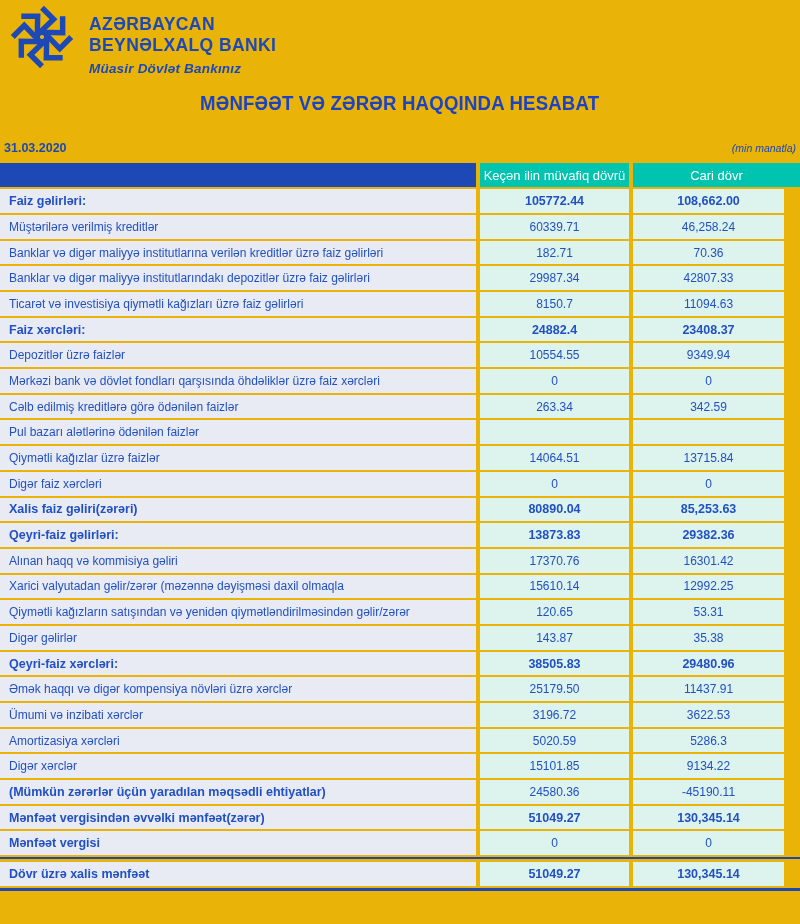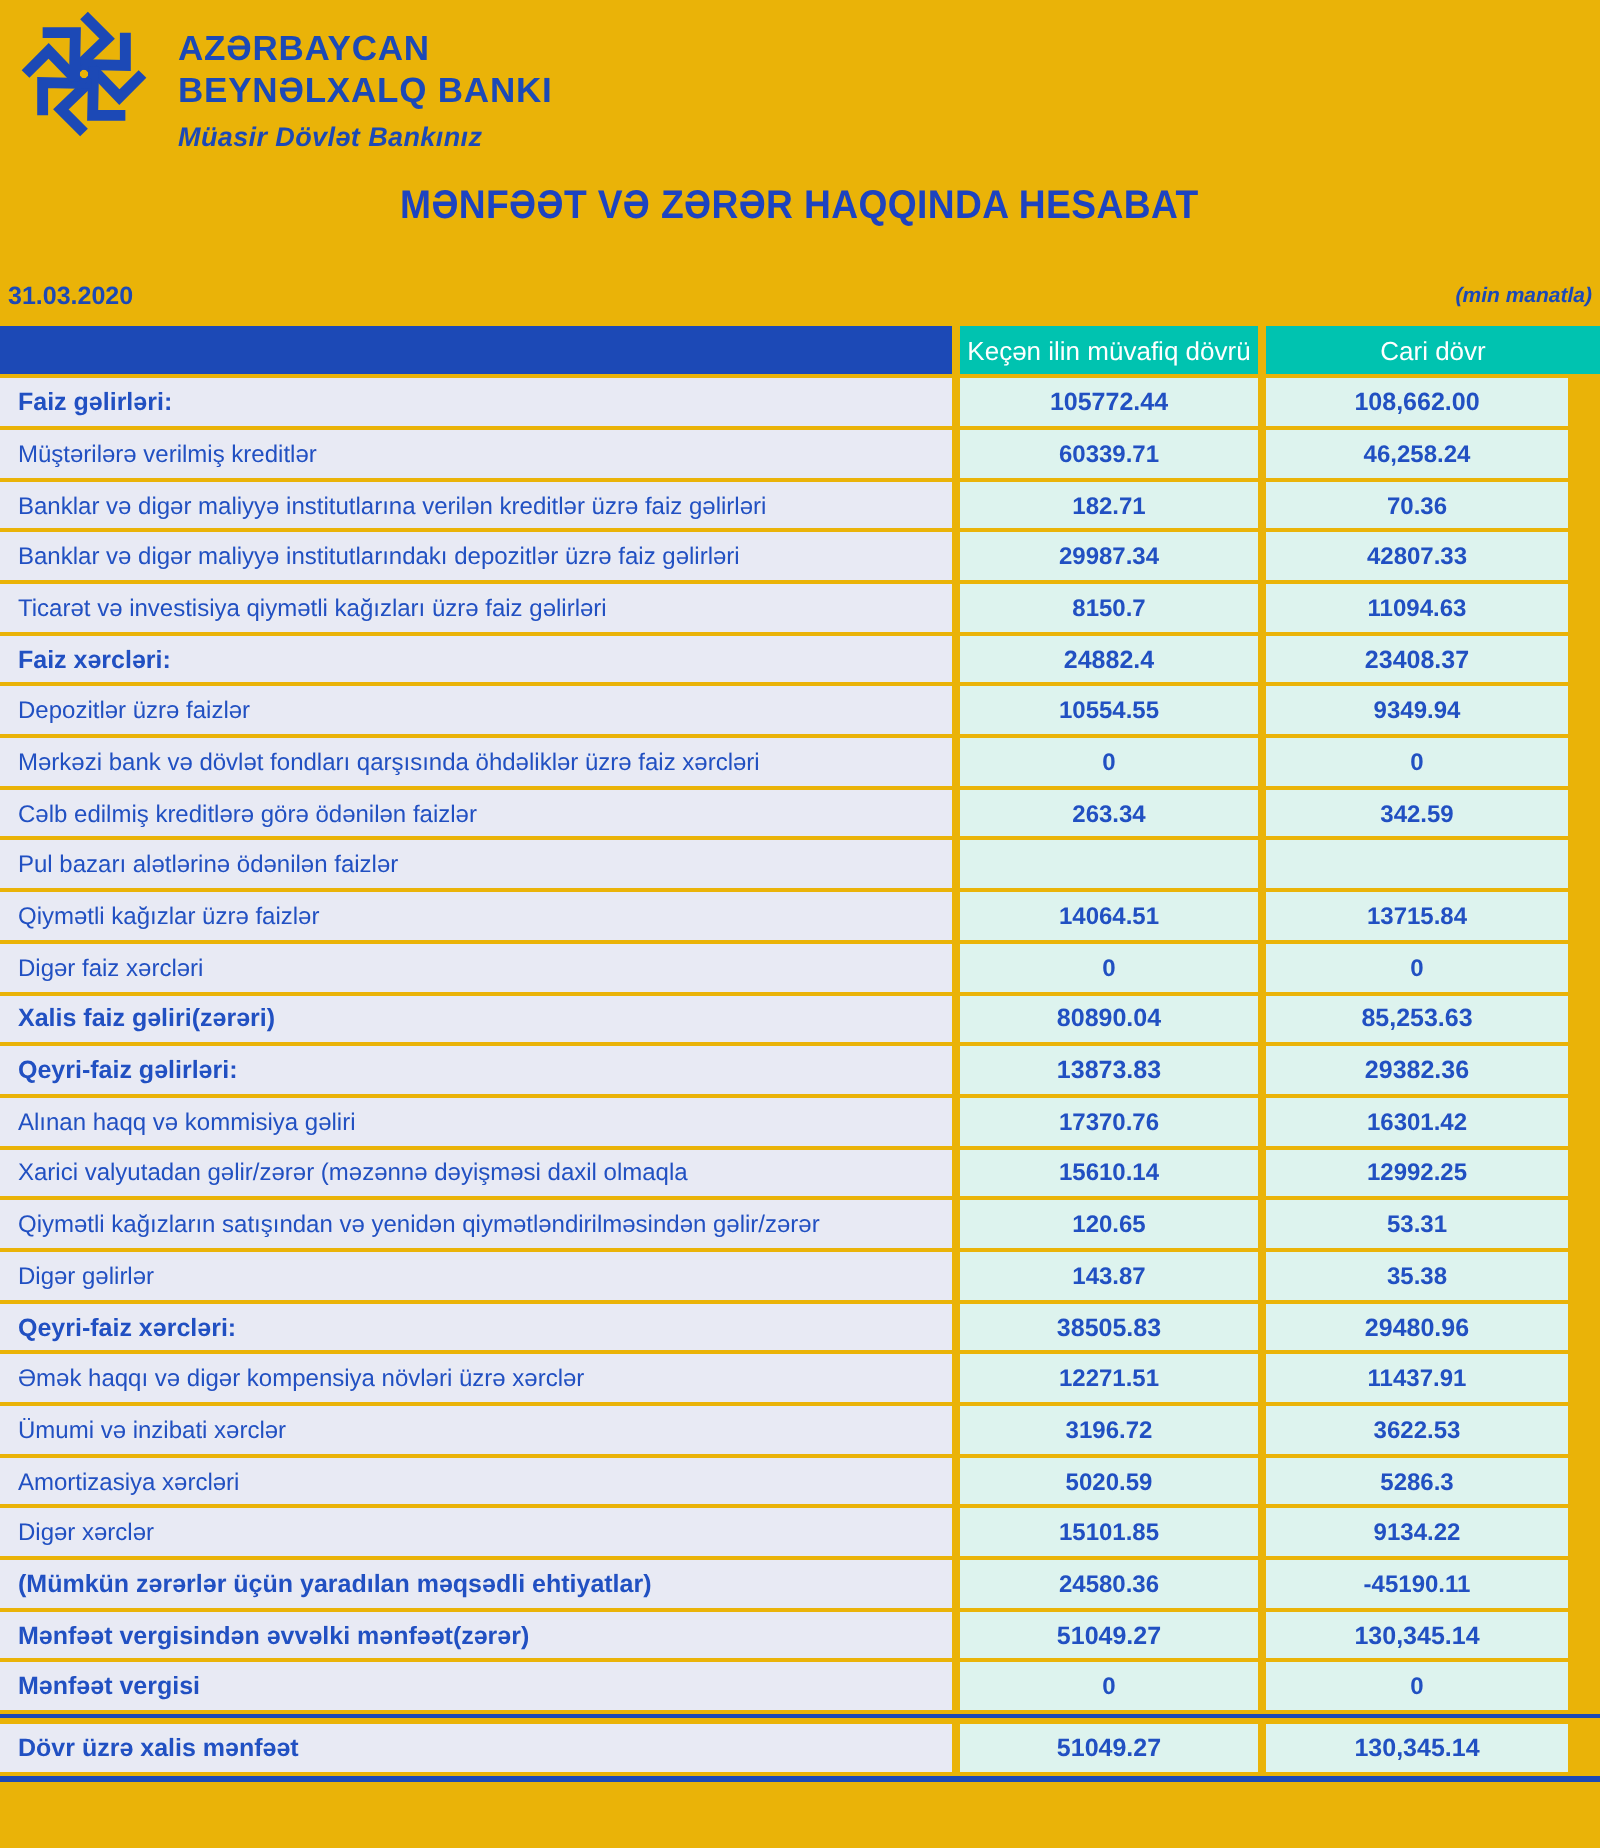--- a/index.html
+++ b/index.html
@@ -21,33 +21,33 @@
   .bank-name{font-weight:700;font-size:17.5px;letter-spacing:.4px;color:var(--blue);line-height:1.18;}
   .tagline{font-style:italic;font-weight:700;font-size:13.5px;color:var(--blue);margin-top:6px;letter-spacing:.2px;}
 
   
   .title-wrap{text-align:center;margin-top:16px;}
   .title{display:inline-block;font-size:20px;font-weight:700;color:#1d43c0;letter-spacing:.2px;transform:scaleX(.93);transform-origin:center;white-space:nowrap;}
 
   
   .meta{display:flex;justify-content:space-between;align-items:center;padding:0 4px;margin-top:26px;}
   .date{font-size:12.5px;font-weight:700;color:var(--blue);}
-  .note{font-size:10.5px;font-weight:700;font-style:italic;color:var(--blue);}
+  .note{font-size:10.5px;font-weight:400;font-style:italic;color:var(--blue);}
 
   
   .table{margin-top:8px;}
   .thead{display:flex;height:24px;margin-bottom:2px;}
   .thead .h-label{width:476px;background:var(--blue);margin-right:4px;}
   .thead .h-val{width:149px;background:var(--teal);color:#fff;font-size:13px;display:flex;align-items:center;justify-content:center;margin-right:4px;white-space:nowrap;}
   .thead .h-val:last-child{width:167px;flex:1;margin-right:0;}
 
   .trow{display:flex;height:23.7px;margin-bottom:2px;}
   .cell{display:flex;align-items:center;color:var(--text-blue);font-size:12px;}
   .cell.label{width:476px;background:var(--label-bg);padding-left:9px;margin-right:4px;white-space:nowrap;overflow:hidden;}
-  .cell.val{width:149px;background:var(--value-bg);justify-content:center;margin-right:4px;font-weight:bold;}
+  .cell.val{width:149px;background:var(--value-bg);justify-content:center;margin-right:4px;}
   .cell.val:last-child{width:167px;flex:1;margin-right:16px;}
   .cell.b{font-weight:700;font-size:12.5px;}
 
   .blue-sep{height:2px;background:var(--blue);margin:1px 0 3px 0;}
   .bottom-line{height:3px;background:var(--blue);margin-top:1px;}
 </style>
 </head>
 <body>
 
 <div class="page">
@@ -180,21 +180,21 @@
           <div class="cell val">143.87</div>
           <div class="cell val">35.38</div>
         </div>
         <div class="trow">
           <div class="cell label b">Qeyri-faiz xərcləri:</div>
           <div class="cell val b">38505.83</div>
           <div class="cell val b">29480.96</div>
         </div>
         <div class="trow">
           <div class="cell label">Əmək haqqı və digər kompensiya növləri üzrə xərclər</div>
-          <div class="cell val">12271.51</div>
+          <div class="cell val">25179.50</div>
           <div class="cell val">11437.91</div>
         </div>
         <div class="trow">
           <div class="cell label">Ümumi və inzibati xərclər</div>
           <div class="cell val">3196.72</div>
           <div class="cell val">3622.53</div>
         </div>
         <div class="trow">
           <div class="cell label">Amortizasiya xərcləri</div>
           <div class="cell val">5020.59</div>

